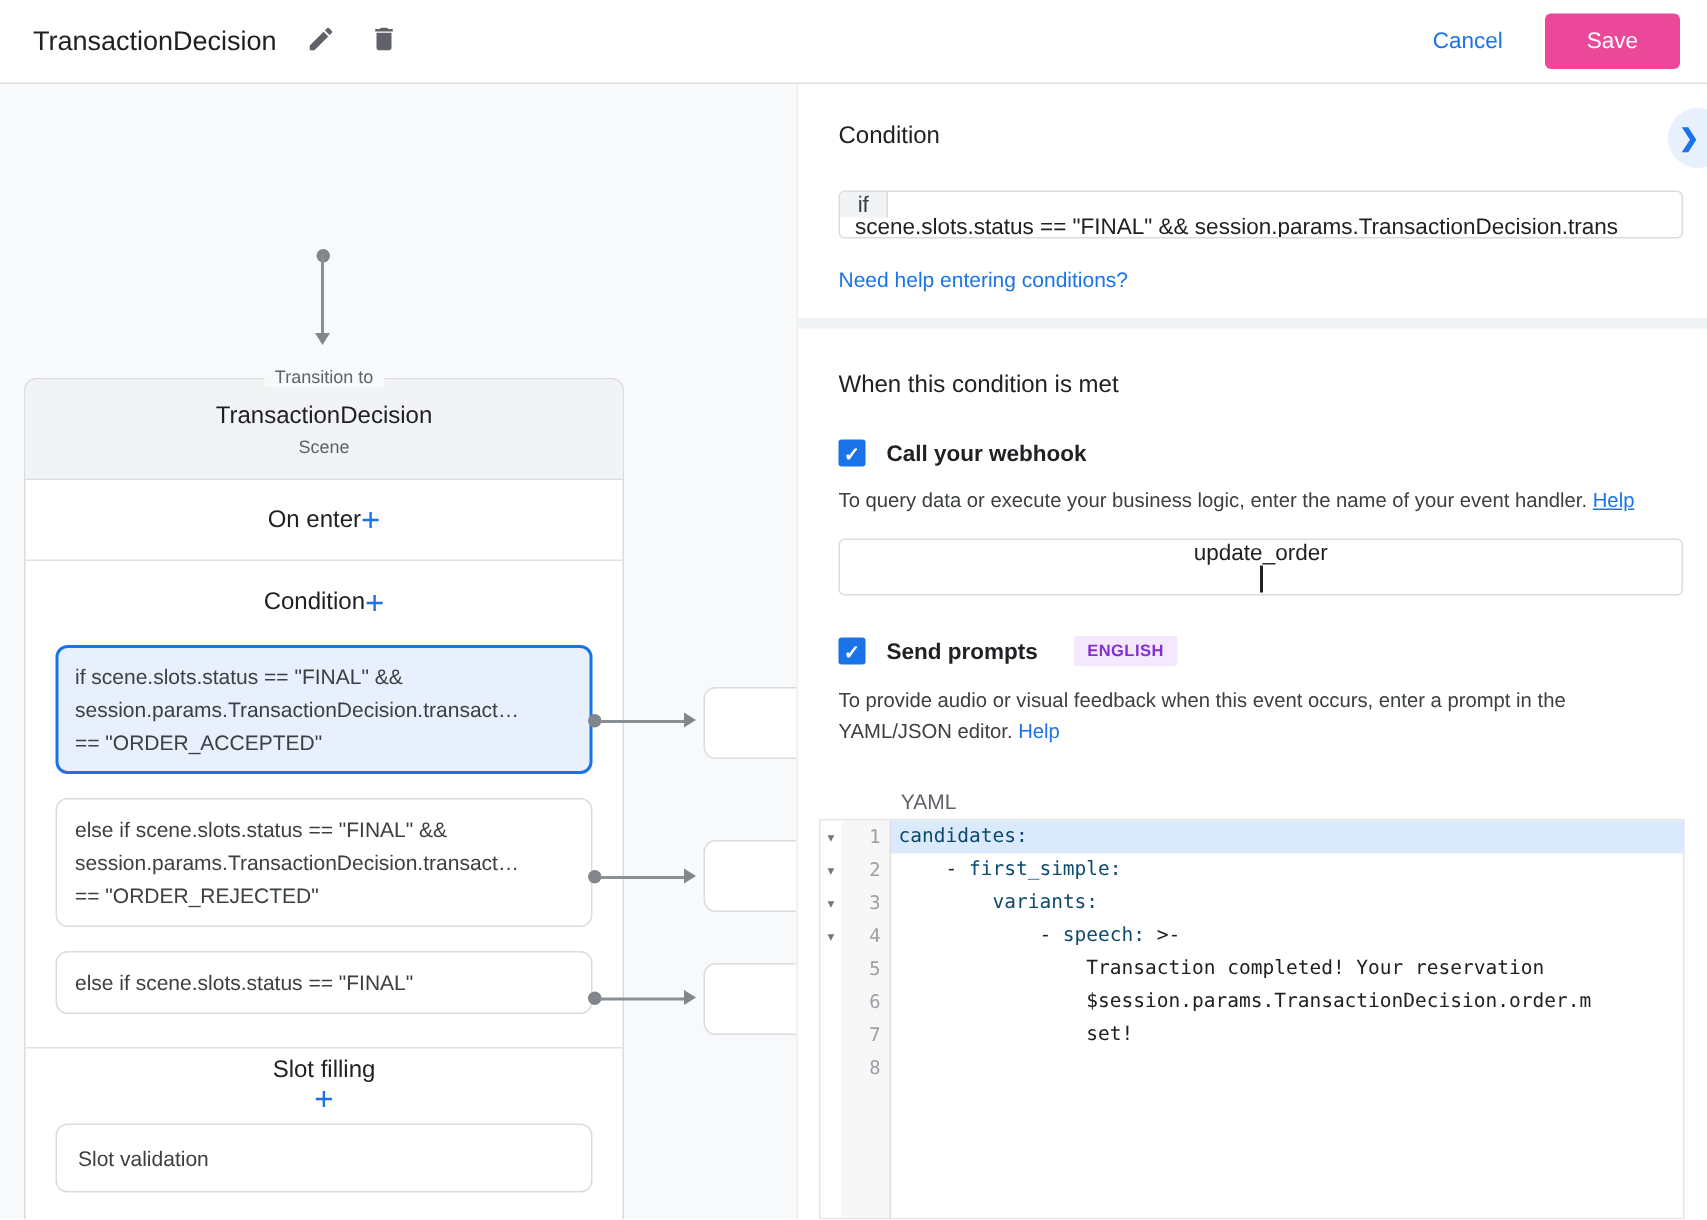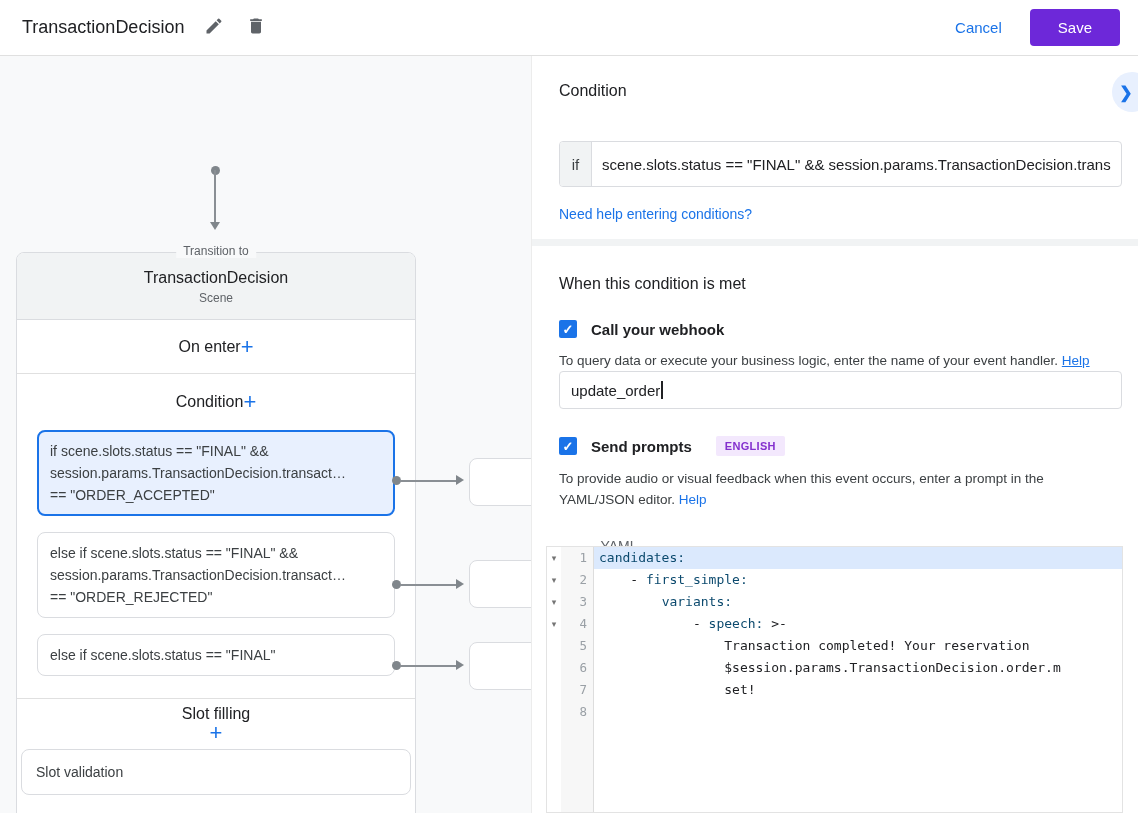--- a/index.html
+++ b/index.html
@@ -13,21 +13,21 @@
     position:absolute; top:0; left:0; width:1138px; height:56px;
     display:flex; align-items:center; justify-content:space-between;
     background:#fff; border-bottom:1px solid #e0e0e0; padding:0 16px 0 22px; z-index:5;
   }
   .header-left { display:flex; align-items:center; gap:18px; }
   .page-title { font-size:18px; font-weight:400; color:#202124; }
   .icon-btn { background:none; border:none; cursor:pointer; width:24px; height:24px; display:flex; align-items:center; justify-content:center; }
   .icon-btn svg { fill:#5f6368; }
   .header-right { display:flex; align-items:center; gap:28px; padding-right:2px; }
   .cancel-btn { background:none; border:none; color:#1a73e8; font-size:15px; font-weight:500; cursor:pointer; font-family:inherit; }
-  .save-btn { background:#6d28d9; color:#fff; border:none; border-radius:4px; font-size:15px; font-weight:500;
+  .save-btn { background:#ec4899; color:#fff; border:none; border-radius:4px; font-size:15px; font-weight:500;
     padding:0 28px; height:37px; cursor:pointer; font-family:inherit; }
   
   .main { position:absolute; top:56px; left:0; width:1138px; height:757px; display:flex; overflow:hidden; }
   .canvas { position:relative; width:531px; height:757px; background:#f8f9fa; overflow:hidden; flex:none; }
   .panel { position:relative; width:607px; height:757px; background:#fff; border-left:1px solid #ececec; overflow:hidden; flex:none; }
   
   .legend {
     position:absolute; top:-9px; left:50%; transform:translateX(-50%);
     background:#f8f9fa; padding:0 7px; font-size:12px; color:#5f6368; white-space:nowrap;
   }
@@ -55,51 +55,51 @@
   .row-head { height:56px; }
   .cond-section { border-bottom:1px solid #e0e0e0; padding-bottom:22px; }
   .cond-card {
     margin:0 20px 16px; background:#fff; border:1px solid #dadce0; border-radius:8px;
     padding:9px 12px; font-size:14px; line-height:22px; color:#3c4043; cursor:pointer;
   }
   .cond-card:last-child { margin-bottom:0; }
   .cond-card.selected { border:2px solid #1a73e8; background:#e8f0fe; padding:8px 11px; }
   .slot-section .sec-row { height:50px;flex-direction:column; }
   .plain-card {
-    margin:0 4px; background:#fff; border:1px solid #dadce0; border-radius:8px;
+    margin:0 20px; background:#fff; border:1px solid #dadce0; border-radius:8px;
     padding:11px 14px; font-size:14px; line-height:22px; color:#3c4043; cursor:pointer;
   }
   .target-box { position:absolute; width:74px; height:48px; background:#fff; border:1px solid #dadce0; border-radius:8px; cursor:pointer; }
   
   .panel-inner { padding:0 16px 0 27px; }
   .cond-head-row { display:flex; align-items:center; margin-top:26px; }
   .panel-title { font-size:16px; color:#202124; }
   .expand-btn {
     position:absolute; top:16px; right:-14px; width:40px; height:40px; border-radius:50%;
     background:#e8f0fe; border:none; color:#1a73e8; font-size:16px; font-weight:700; cursor:pointer;
     display:flex; align-items:center; justify-content:center; padding-right:12px;
   }
-  .if-row { display:flex; margin-top:41px; height:46px; border:1px solid #dadce0; border-radius:4px; overflow:hidden; background:#fff; }
+  .if-row { display:flex; margin-top:27px; height:32px; border:1px solid #dadce0; border-radius:4px; overflow:hidden; background:#fff;flex-direction:column; }
   .if-prefix { width:32px; background:#f1f3f4; border-right:1px solid #dadce0; display:flex; align-items:center; justify-content:center; font-size:15px; color:#3c4043; flex:none; }
   .if-value { flex:1; display:flex; align-items:center; padding:0 10px; font-size:15px; color:#202124; white-space:nowrap; overflow:hidden; }
   .link { color:#1a73e8; font-size:14px; cursor:pointer; text-decoration:none; }
   .help-cond { display:inline-block; margin-top:19px; }
   .divider-band { height:7px; background:#f1f3f4; margin-top:16px; }
   .when-head { font-size:16px; color:#202124; margin-top:29px; }
   .check-row { display:flex; align-items:center; gap:14px; margin-top:27px; }
   .checkbox {
     width:18px; height:18px; border-radius:2px; background:#1a73e8; color:#fff;
     display:flex; align-items:center; justify-content:center; font-size:13px; font-weight:700; cursor:pointer; flex:none;
   }
   .check-label { font-size:15px; font-weight:700; color:#202124; }
   .badge { background:#f3e8fd; color:#8430ce; font-size:11px; font-weight:700; letter-spacing:.3px; padding:4px 9px; border-radius:2px; margin-left:10px; }
   .helper { font-size:13.5px; color:#3c4043; margin-top:12px; line-height:21px; max-width:564px; }
   .helper .link { font-size:13.5px; }
   .u { text-decoration:underline; }
-  .text-input { margin-top:0; height:38px; border:1px solid #dadce0; border-radius:4px; display:flex; align-items:center; padding:0 11px; font-size:15px; color:#202124; background:#fff; cursor:text; }
+  .text-input { margin-top:15px; height:38px; border:1px solid #dadce0; border-radius:4px; display:flex; align-items:center; padding:0 11px; font-size:15px; color:#202124; background:#fff; cursor:text;flex-direction:column; }
   .caret { display:inline-block; width:1.5px; height:18px; background:#202124; margin-left:1px; }
   .tabs { display:flex; margin-top:17px; }
   .tab { width:120px; height:37px; display:flex; align-items:center; justify-content:center; font-size:14px; font-weight:500; color:#5f6368; cursor:pointer; }
   .tab.active { background:#e8f0fe; color:#1a73e8; }
   
   .editor { position:absolute; left:14px; top:490px; width:577px; height:267px; border:1px solid #e3e3e3; background:#fff; overflow:hidden; }
   .gutter-bg { position:absolute; left:14px; top:0; width:33px; height:100%; background:#f7f7f7; border-right:1px solid #ddd; }
   .code-lines { position:relative; font-family:"DejaVu Sans Mono", monospace; font-size:13px; line-height:22px; }
   .code-row { display:flex; height:22px; }
   .fold-cell { width:14px; flex:none; text-align:center; color:#757575; font-size:9px; line-height:22px; cursor:pointer; font-family:"Liberation Sans",sans-serif; }

